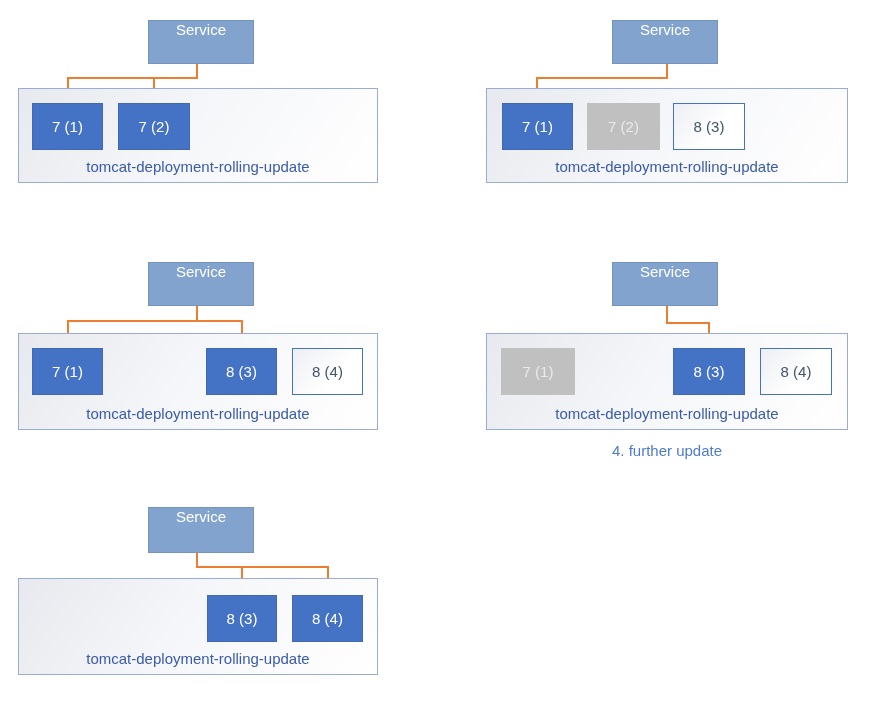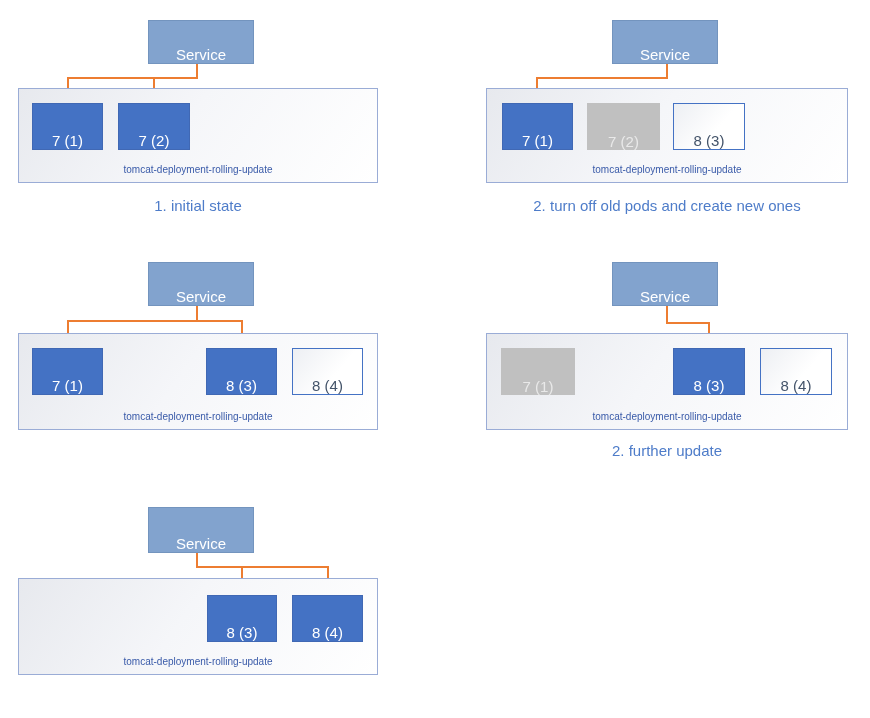--- a/index.html
+++ b/index.html
@@ -5,37 +5,37 @@
   html,body { margin:0; padding:0; background:#ffffff; }
   .stage {
     position:relative; width:870px; height:718px; background:#ffffff;
     font-family:"Liberation Sans", sans-serif; overflow:hidden;
   }
   .panel { position:absolute; width:435px; height:240px; }
 
   .service {
     position:absolute; width:106px; height:44px;
     background:#82a3ce; border:1px solid #7394be; box-sizing:border-box;
-    display:flex; align-items:flex-end; justify-content:center;
+    display:flex; align-items:flex-start; justify-content:center;
     color:#ffffff; font-size:15px;
   }
 
   .depbox {
     position:absolute; box-sizing:border-box;
     border:1px solid #9aacd6;
     background:linear-gradient(125deg,#e7e9ee 0%,#f5f6f9 45%,#ffffff 100%);
   }
   .deplabel {
     position:absolute; left:0; right:0; bottom:7px;
-    text-align:center; font-size:10px; color:#3a5ba9;
+    text-align:center; font-size:15px; color:#3a5ba9;
   }
 
   .pod {
     position:absolute; height:47px; box-sizing:border-box;
-    display:flex; align-items:flex-end; justify-content:center;
+    display:flex; align-items:center; justify-content:center;
     font-size:15px;
   }
   .pod-active  { background:#4472c4; border:1px solid #4068b4; color:#ffffff; }
   .pod-stopped { background:#c0c0c0; color:#e9e9e9; }
   .pod-new     { background:linear-gradient(130deg,#edeff3 0%,#ffffff 60%);
                  border:1px solid #4472c4; color:#44546a; }
 
   .caption {
     position:absolute; text-align:center;
     font-size:15px; color:#4e7cc9;
@@ -64,21 +64,20 @@
     <div class="c-a" style="left:148.5px;top:94px"></div>
     <div class="depbox" style="left:18px;top:88px;width:360px;height:95px">
       <div class="deplabel">tomcat-deployment-rolling-update</div>
     </div>
     <div class="pod pod-active" style="left:32px;top:103px;width:71px">
       <span>7 (1)</span>
     </div>
     <div class="pod pod-active" style="left:118px;top:103px;width:72px">
       <span>7 (2)</span>
     </div>
-    <div class="caption" style="left:18px;top:197px;width:360px">1. initial state</div>
   </div>
 
   <div class="panel" style="left:435px;top:0">
     <div class="service" style="left:177px;top:20px">
       <span>Service</span>
     </div>
     <div class="c-v" style="left:231px;top:64px;height:14px"></div>
     <div class="c-h" style="left:101px;top:77px;width:132px"></div>
     <div class="c-v" style="left:101px;top:77px;height:17px"></div>
     <div class="c-a" style="left:96.5px;top:94px"></div>
@@ -87,21 +86,20 @@
     </div>
     <div class="pod pod-active" style="left:67px;top:103px;width:71px">
       <span>7 (1)</span>
     </div>
     <div class="pod pod-stopped" style="left:152px;top:103px;width:73px">
       <span>7 (2)</span>
     </div>
     <div class="pod pod-new" style="left:238px;top:103px;width:72px">
       <span>8 (3)</span>
     </div>
-    <div class="caption" style="left:51px;top:197px;width:362px">2. turn off old pods and create new ones</div>
   </div>
 
   <div class="panel" style="left:0;top:240px">
     <div class="service" style="left:148px;top:22px">
       <span>Service</span>
     </div>
     <div class="c-v" style="left:196px;top:66px;height:16px"></div>
     <div class="c-h" style="left:67px;top:80px;width:176px"></div>
     <div class="c-v" style="left:67px;top:80px;height:19px"></div>
     <div class="c-a" style="left:62.5px;top:99px"></div>
@@ -134,21 +132,21 @@
     </div>
     <div class="pod pod-stopped" style="left:66px;top:108px;width:74px">
       <span>7 (1)</span>
     </div>
     <div class="pod pod-active" style="left:238px;top:108px;width:72px">
       <span>8 (3)</span>
     </div>
     <div class="pod pod-new" style="left:325px;top:108px;width:72px">
       <span>8 (4)</span>
     </div>
-    <div class="caption" style="left:51px;top:202px;width:362px">2. further update</div>
+    <div class="caption" style="left:51px;top:202px;width:362px">4. further update</div>
   </div>
 
   <div class="panel" style="left:0;top:480px;height:238px">
     <div class="service" style="left:148px;top:27px;height:46px">
       <span>Service</span>
     </div>
     <div class="c-v" style="left:196px;top:73px;height:15px"></div>
     <div class="c-h" style="left:196px;top:86px;width:133px"></div>
     <div class="c-v" style="left:241px;top:86px;height:20px"></div>
     <div class="c-a" style="left:236.5px;top:106px"></div>

